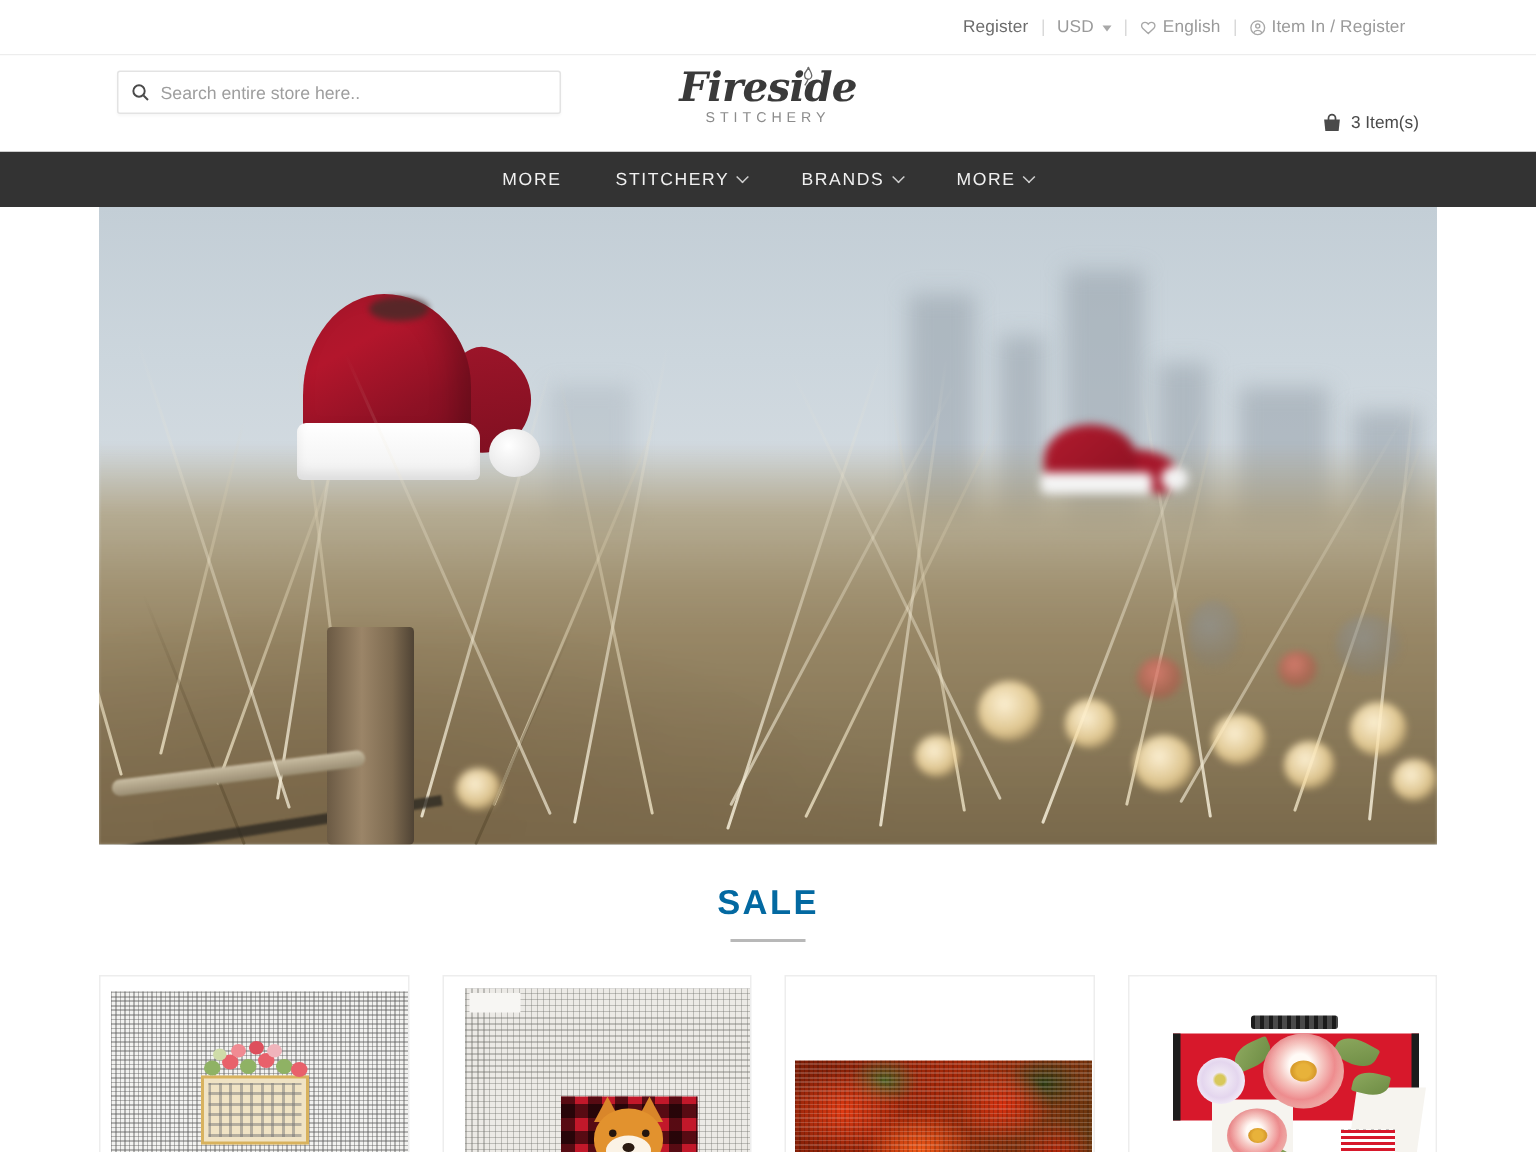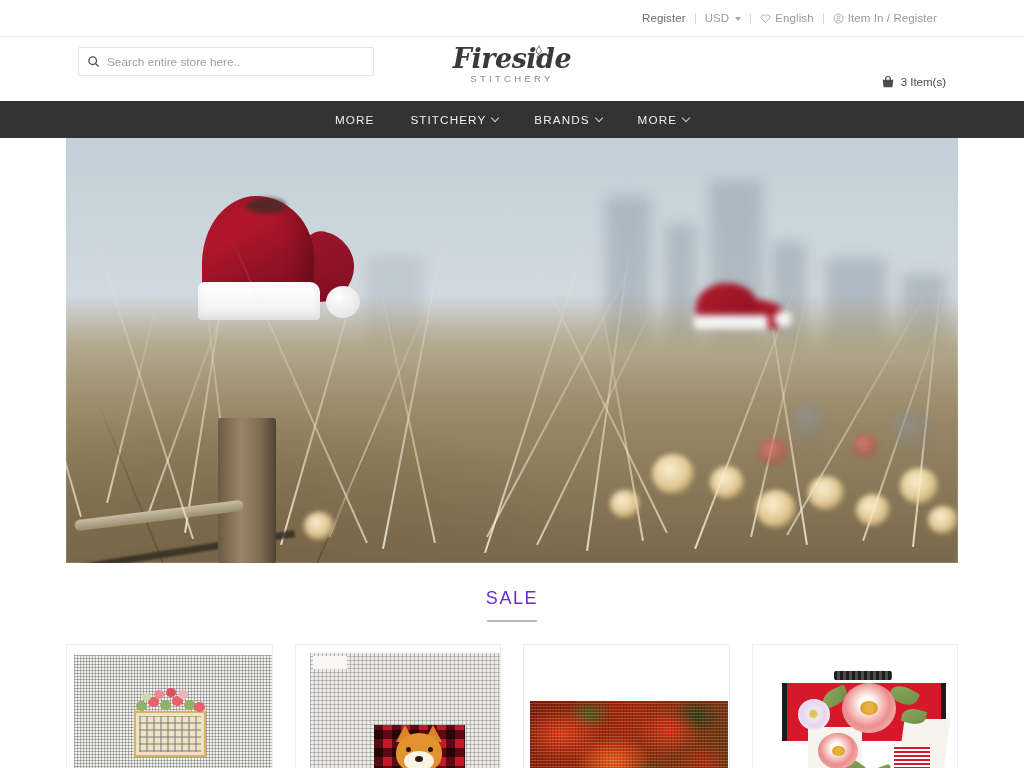--- a/index.html
+++ b/index.html
@@ -326,24 +326,24 @@
   .bokeh.grey {
     background: radial-gradient(circle at 42% 38%, rgba(140,148,156,.55), rgba(120,128,138,.2) 62%, rgba(120,128,138,0) 100%);
   }
 
   
   .sale-head {
     text-align: center;
     padding-top: 25px;
   }
   .sale-title {
-    font-size: 18px;
+    font-size: 23px;
     letter-spacing: 1.6px;
-    color: #6d28d9;
-    font-weight: 400;
+    color: #0369a1;
+    font-weight: 700;
   }
   .sale-rule {
     width: 50px;
     height: 2px;
     background: #b8b8b8;
     margin: 11px auto 0;
   }
 
   .products {
     display: flex;

